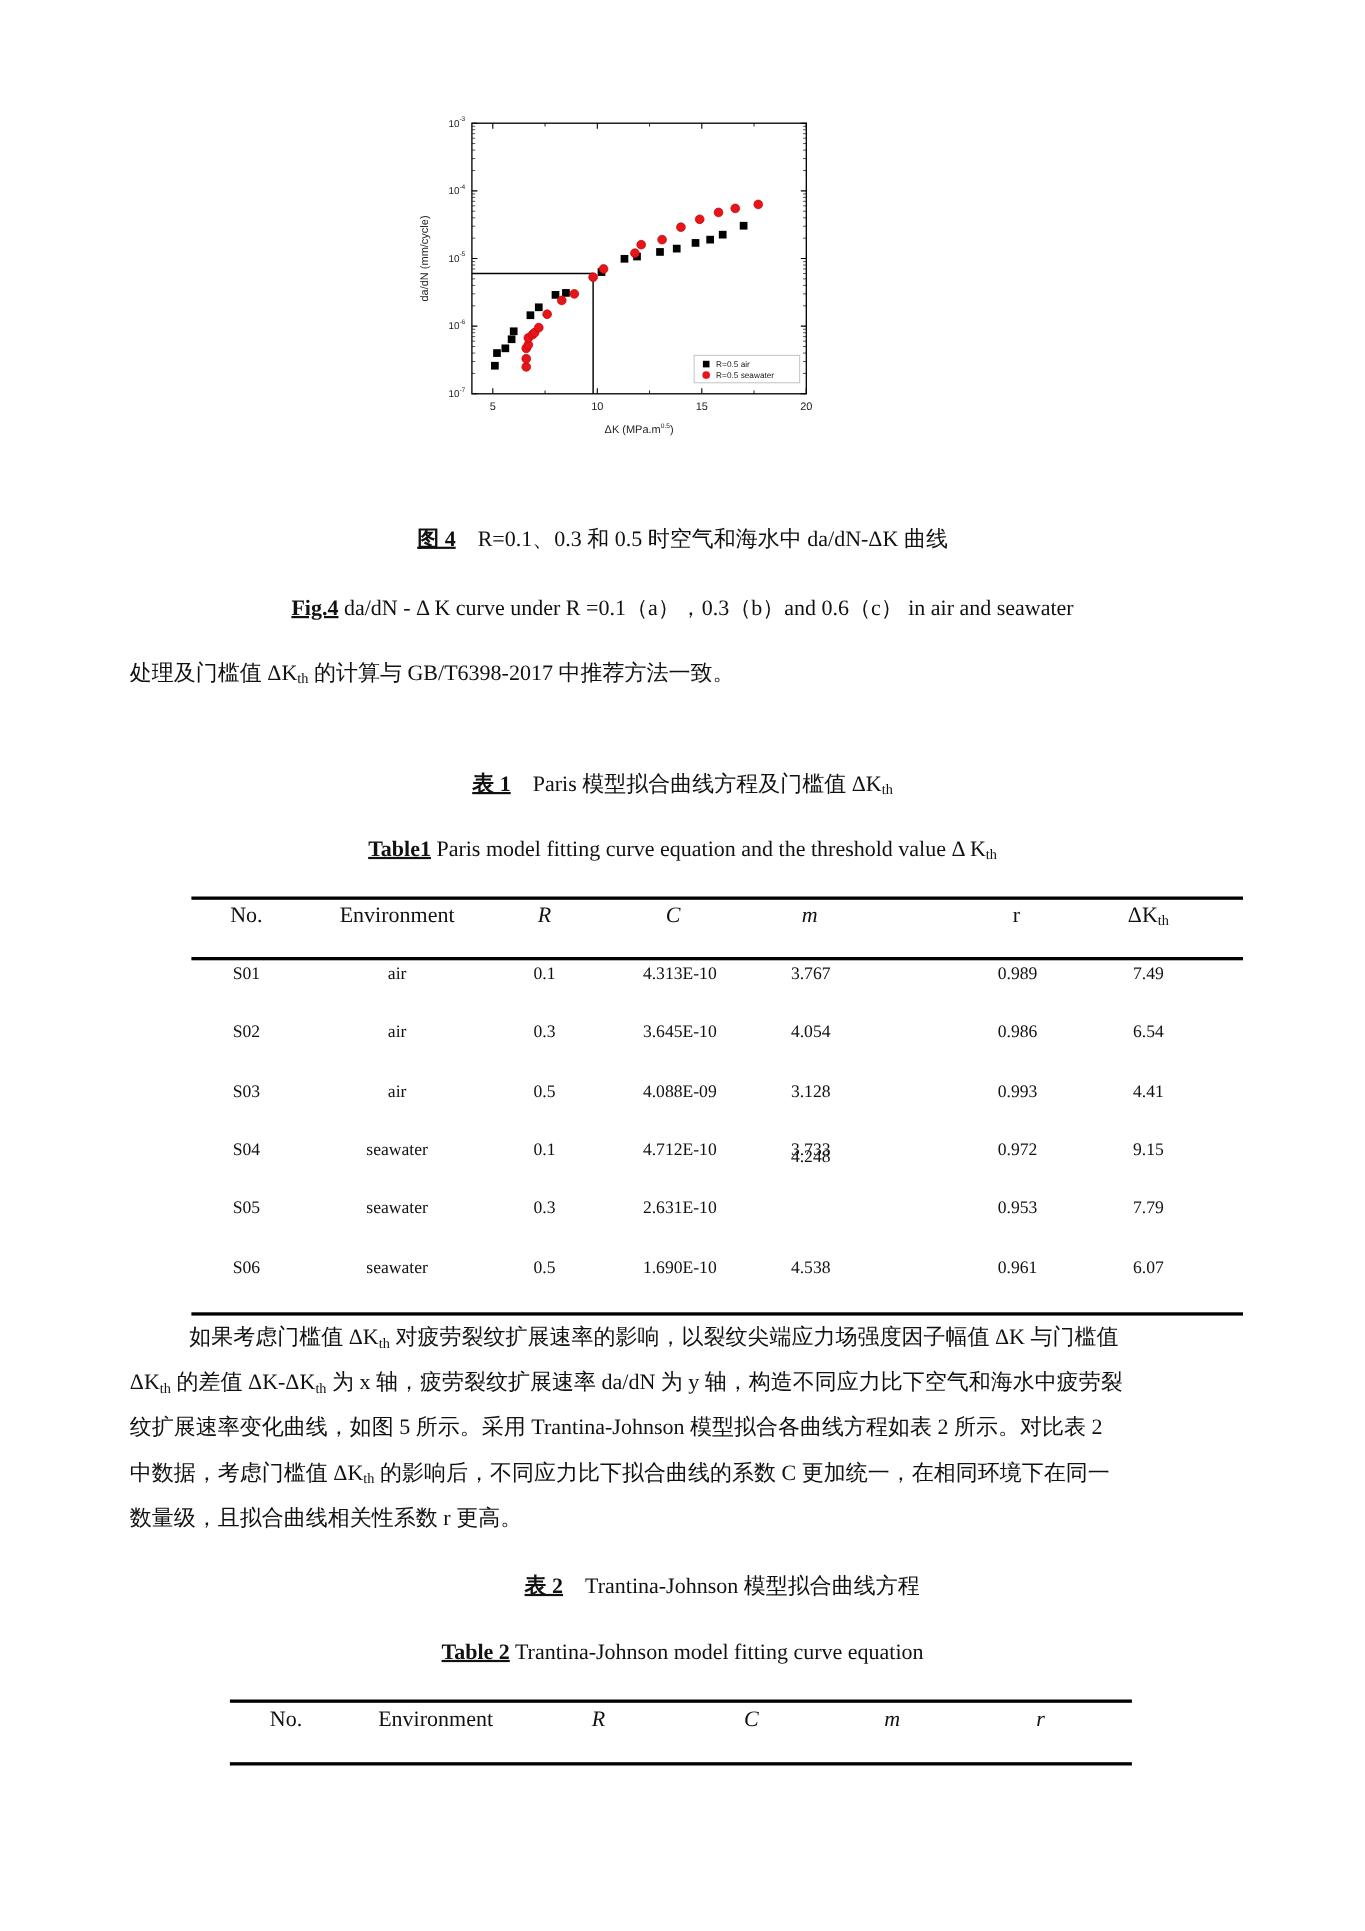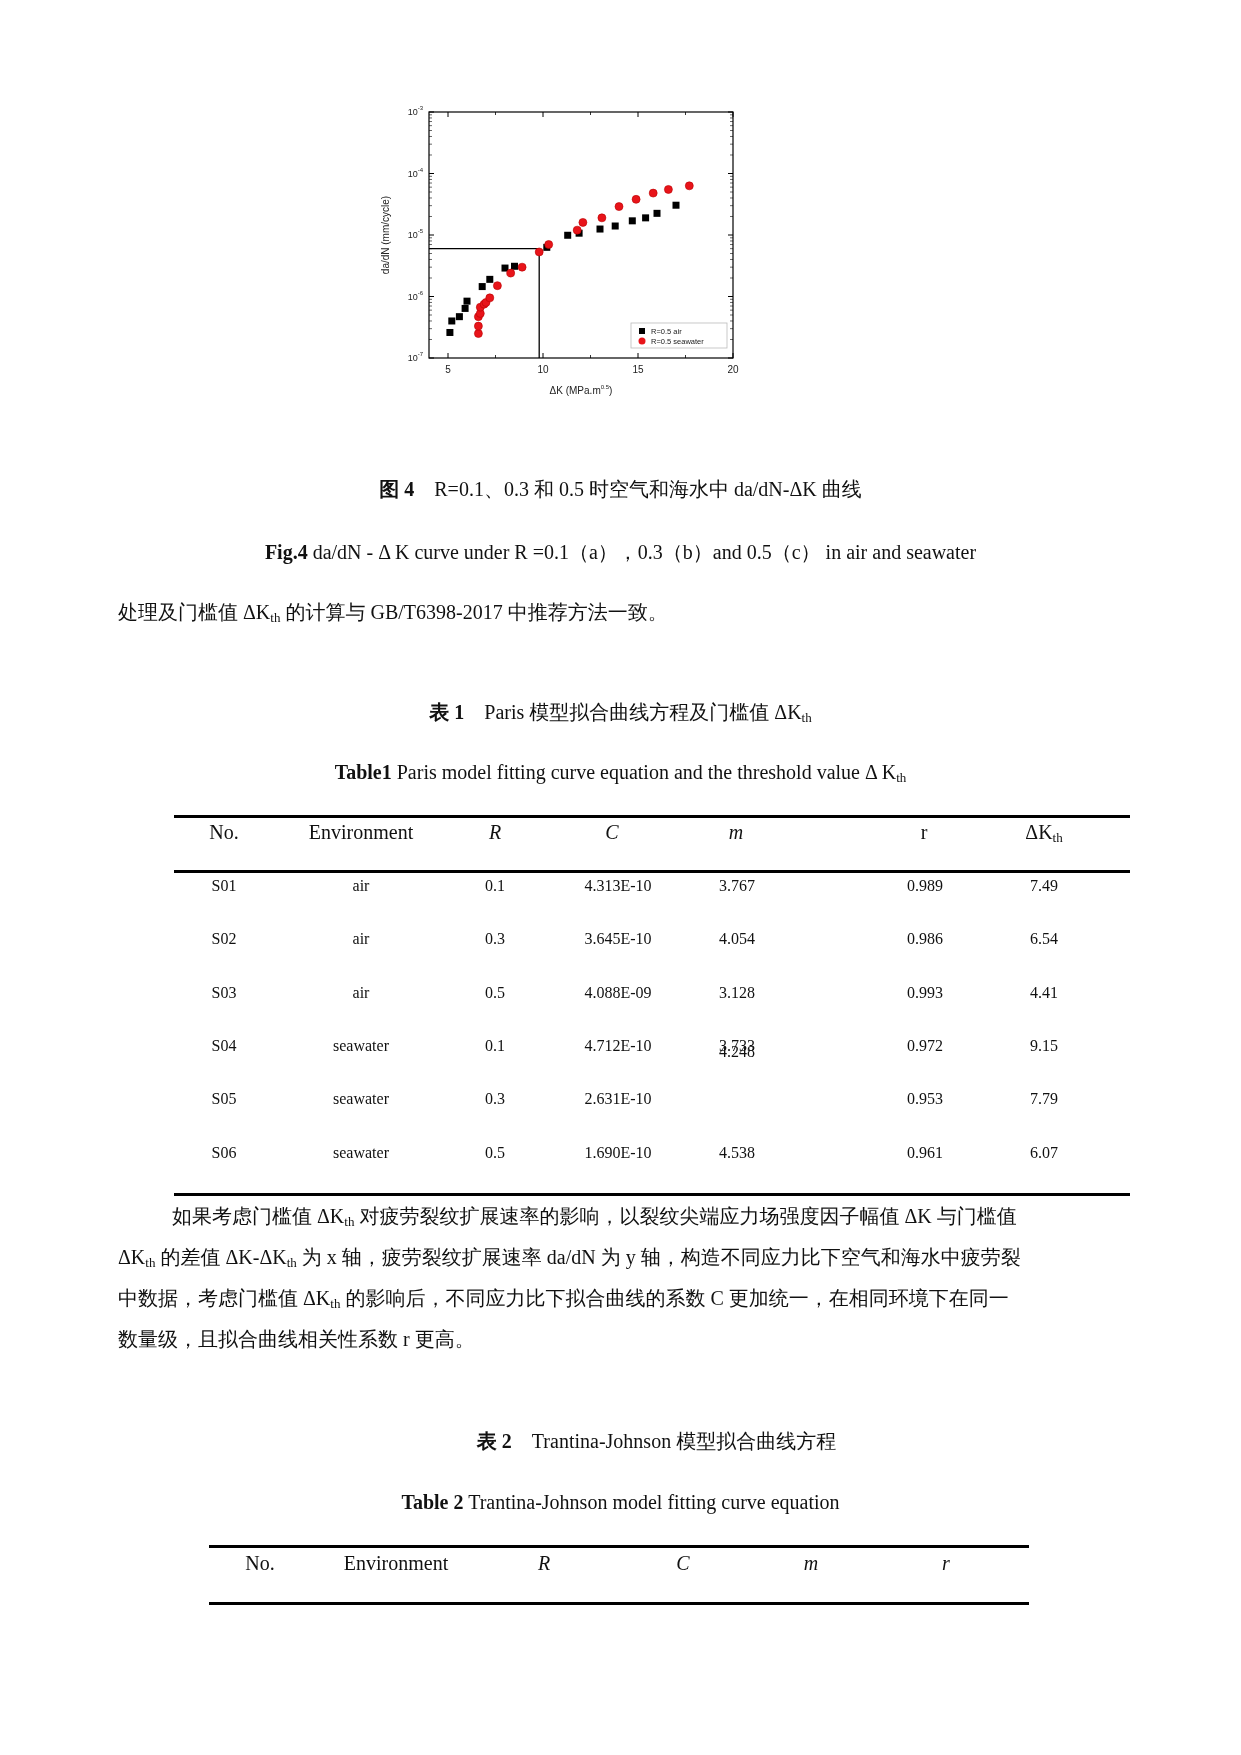--- a/index.html
+++ b/index.html
@@ -4,21 +4,21 @@
 <style>
   html, body { margin: 0; padding: 0; background: #ffffff; }
   body { width: 1241px; height: 1755px; position: relative; overflow: hidden;
          font-family: "Liberation Serif", "DejaVu Serif", serif; color: #111; }
   .abs { position: absolute; }
   .center { left: 0; width: 1241px; text-align: center; }
   .cap { font-size: 20px; white-space: nowrap; }
   .para { left: 118px; width: 1010px; font-size: 20px; line-height: 41px; }
   .para .line { white-space: nowrap; height: 41px; }
   sub { font-size: 13px; vertical-align: -3px; }
-  b { font-weight: bold; }
+  b { font-weight: bold; text-decoration: underline; }
   #chart-wrap { left: 370px; top: 96px; width: 400px; height: 310px; }
   .rule { position: absolute; background: #000; height: 3px; }
   .cell { position: absolute; font-size: 16px; white-space: nowrap; transform: translateX(-50%); }
   .hdr { font-size: 20px; }
 </style>
 </head>
 <body>
 
 <div id="chart-wrap" class="abs">
   <svg id="chart" width="400" height="310" font-family="Liberation Sans, DejaVu Sans, sans-serif">
@@ -170,21 +170,21 @@
       <text x="281" y="248" font-size="7.5" fill="#222">R=0.5  seawater</text>
     </svg>
 </div>
 
 <div class="abs center cap" style="top:476px;">
   <b>图 4</b>&nbsp;&nbsp;&nbsp;
   <span>R=0.1、0.3 和 0.5 时空气和海水中 da/dN-ΔK 曲线</span>
 </div>
 <div class="abs center cap" style="top:539px;">
   <b>Fig.4</b>
-  <span>da/dN - Δ K curve under R =0.1（a），0.3（b）and 0.5（c）  in air and seawater</span>
+  <span>da/dN - Δ K curve under R =0.1（a），0.3（b）and 0.6（c）  in air and seawater</span>
 </div>
 
 <div class="abs para" style="top:592px;">
   <div class="line"><span>处理及门槛值 ΔK</span><sub>th</sub><span> 的计算与 GB/T6398-2017 中推荐方法一致。</span></div>
 </div>
 
 <div class="abs center cap" style="top:699px;">
   <b>表 1</b>&nbsp;&nbsp;&nbsp;
   <span>Paris 模型拟合曲线方程及门槛值 ΔK</span><sub>th</sub>
 </div>
@@ -248,20 +248,21 @@
       <div class="cell" style="left: 618px; top: 1143.5px;"><span>1.690E-10</span></div>
       <div class="cell" style="left: 737px; top: 1143.5px;"><span>4.538</span></div>
       <div class="cell" style="left: 925px; top: 1143.5px;"><span>0.961</span></div>
       <div class="cell" style="left: 1044px; top: 1143.5px;"><span>6.07</span></div>
     </div>
 </div>
 
 <div class="abs para" style="top:1196px;">
   <div class="line" style="padding-left:54px;"><span>如果考虑门槛值 ΔK</span><sub>th</sub><span> 对疲劳裂纹扩展速率的影响，以裂纹尖端应力场强度因子幅值 ΔK 与门槛值</span></div>
   <div class="line"><span>ΔK</span><sub>th</sub><span> 的差值 ΔK-ΔK</span><sub>th</sub><span> 为 x 轴，疲劳裂纹扩展速率 da/dN 为 y 轴，构造不同应力比下空气和海水中疲劳裂</span></div>
+  <div class="line">纹扩展速率变化曲线，如图 5 所示。采用 Trantina-Johnson  模型拟合各曲线方程如表 2 所示。对比表 2</div>
   <div class="line"><span>中数据，考虑门槛值 ΔK</span><sub>th</sub><span> 的影响后，不同应力比下拟合曲线的系数 C 更加统一，在相同环境下在同一</span></div>
   <div class="line">数量级，且拟合曲线相关性系数 r 更高。</div>
 </div>
 
 <div class="abs center cap" style="top:1428px;padding-left:36px;">
   <b>表 2</b>&nbsp;&nbsp;&nbsp;
   <span>Trantina-Johnson  模型拟合曲线方程</span>
 </div>
 <div class="abs center cap" style="top:1491px;">
   <b>Table 2</b>

